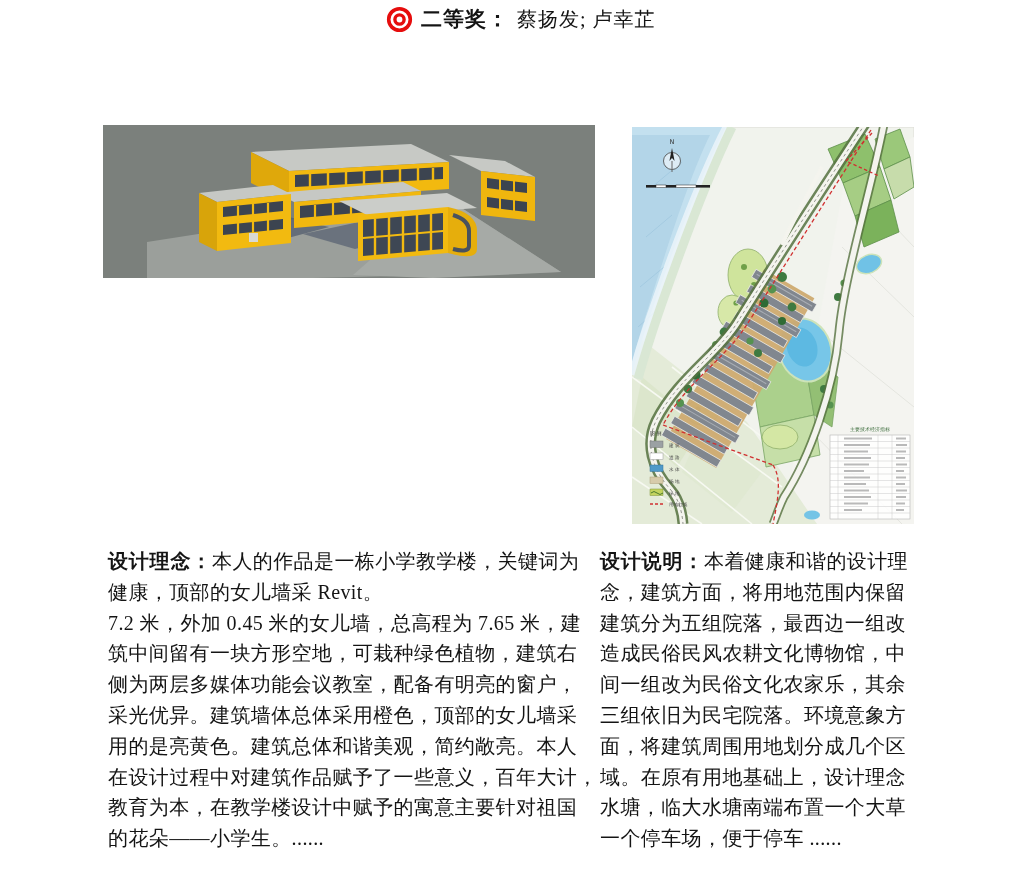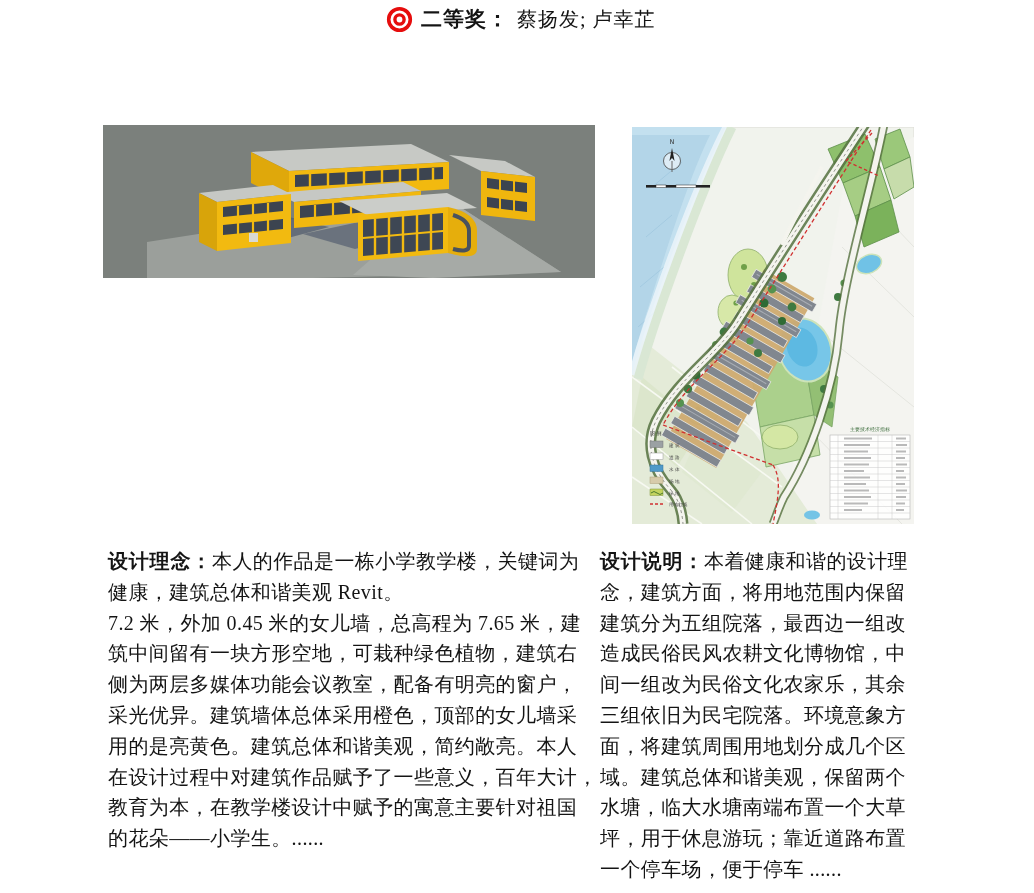--- a/index.html
+++ b/index.html
@@ -339,36 +339,35 @@
           <rect x="264" y="375.5" width="9" height="2"></rect>
       <rect x="212" y="382" width="18" height="2"></rect>
           <rect x="264" y="382" width="8" height="2"></rect>
     </g>
   </g>
 </svg>
 </div>
 
 <div class="text-col col-left">
   <div class="line"><span class="lead">设计理念：</span><span>本人的作品是一栋小学教学楼，关键词为</span></div>
-  <div class="line">健康，建筑总体和谐美观 Revit。</div>
+  <div class="line">健康，顶部的女儿墙采 Revit。</div>
   <div class="line">7.2 米，外加 0.45 米的女儿墙，总高程为 7.65 米，建</div>
   <div class="line">筑中间留有一块方形空地，可栽种绿色植物，建筑右</div>
   <div class="line">侧为两层多媒体功能会议教室，配备有明亮的窗户，</div>
   <div class="line">采光优异。建筑墙体总体采用橙色，顶部的女儿墙采</div>
   <div class="line">用的是亮黄色。建筑总体和谐美观，简约敞亮。本人</div>
   <div class="line">在设计过程中对建筑作品赋予了一些意义，百年大计，</div>
   <div class="line">教育为本，在教学楼设计中赋予的寓意主要针对祖国</div>
   <div class="line">的花朵——小学生。......</div>
 </div>
 
 <div class="text-col col-right">
   <div class="line"><span class="lead">设计说明：</span><span>本着健康和谐的设计理</span></div>
   <div class="line">念，建筑方面，将用地范围内保留</div>
   <div class="line">建筑分为五组院落，最西边一组改</div>
   <div class="line">造成民俗民风农耕文化博物馆，中</div>
   <div class="line">间一组改为民俗文化农家乐，其余</div>
   <div class="line">三组依旧为民宅院落。环境意象方</div>
   <div class="line">面，将建筑周围用地划分成几个区</div>
-  <div class="line">域。建筑总体和谐美观，保留两个</div>
+  <div class="line">域。在原有用地基础上，设计理念</div>
   <div class="line">水塘，临大水塘南端布置一个大草</div>
-  <div class="line">坪，用于休息游玩；靠近道路布置</div>
   <div class="line">一个停车场，便于停车 ......</div>
 </div>
 
 </body></html>

